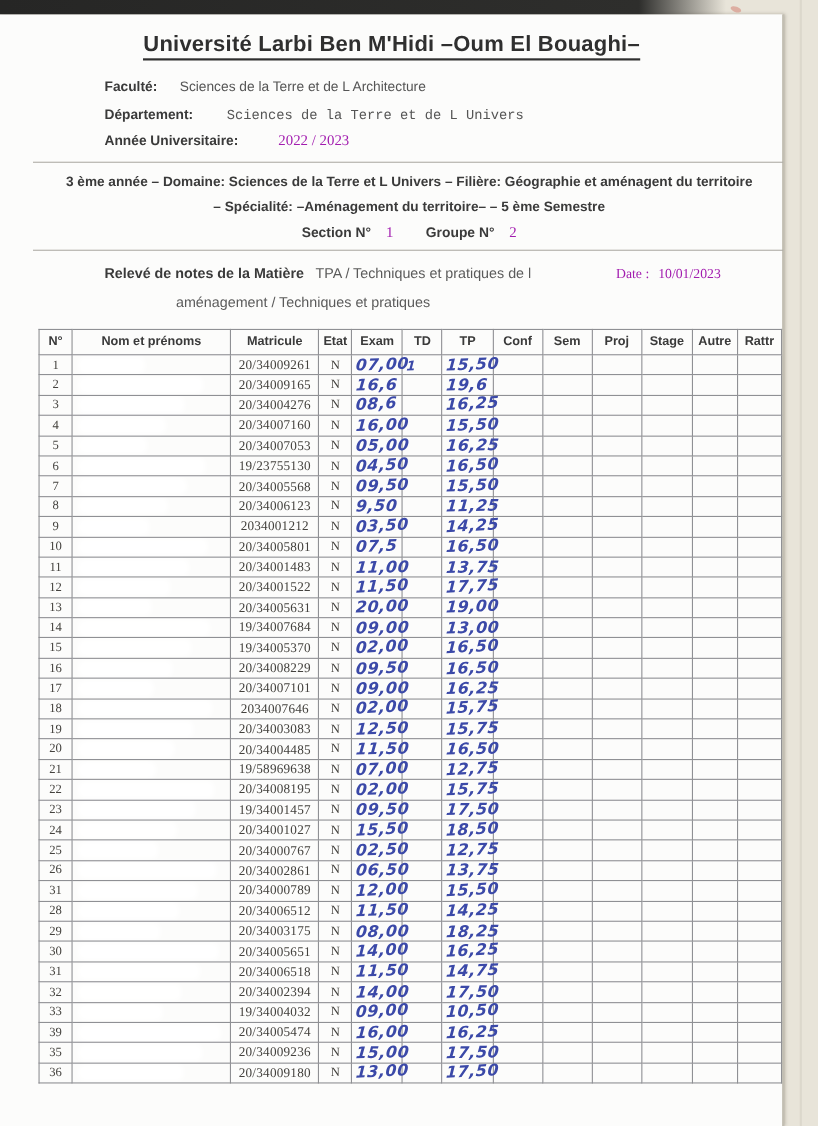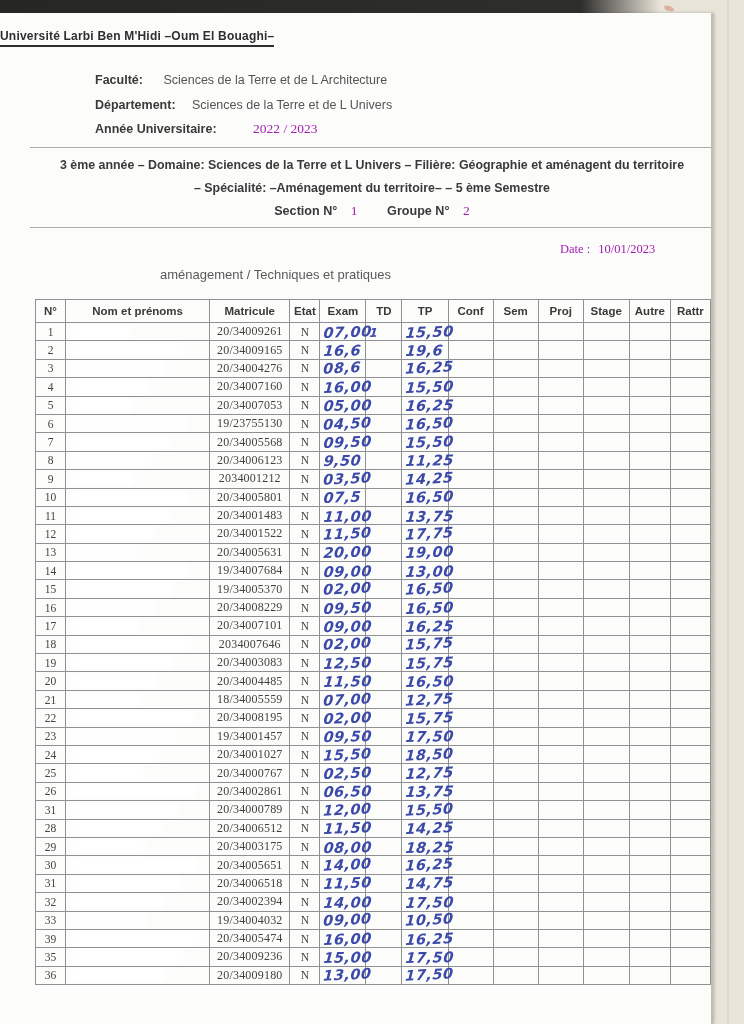--- a/index.html
+++ b/index.html
@@ -9,21 +9,21 @@
   .top-band{position:absolute;left:0;top:0;width:660px;height:13px;
     background:linear-gradient(90deg,#262625 0%,#2e2e2c 88%,rgba(46,46,44,0) 100%);}
   .paper{position:absolute;left:0;top:13px;width:712px;height:1011px;background:#fcfcfb;
     box-shadow:2px 0 3px rgba(120,115,100,.45);}
   .paper-edge{position:absolute;left:711px;top:13px;width:2px;height:1011px;background:#c2beb2;}
   .margin-streak{position:absolute;left:727px;top:0;width:2px;height:1024px;background:#dcd8cc;}
   .pink-mark{position:absolute;left:664px;top:6px;width:10px;height:5px;background:#d9a093;
     border-radius:50%;opacity:.8;transform:rotate(20deg);}
   
   .abs{position:absolute;}
-  .title{left:0;top:29px;width:712px;text-align:left;font-size:12px;font-weight:bold;color:#2f2f2f;letter-spacing:.2px;}
+  .title{left:0;top:29px;width:712px;text-align:center;font-size:20px;font-weight:bold;color:#2f2f2f;letter-spacing:.2px;}
   .title span{border-bottom:2px solid #2f2f2f;padding-bottom:2px;}
   .lbl{font-weight:bold;font-size:12.5px;color:#3a3a3a;}
   .val{font-size:12.5px;color:#555;}
   .serif{font-family:"Liberation Serif",serif;color:#a21caf;}
   .rule{height:1px;background:#aeaca6;}
   .progline{left:16px;top:0;width:712px;text-align:center;font-weight:bold;font-size:12.4px;color:#3a3a3a;}
   .sect{font-weight:bold;font-size:12.6px;color:#3a3a3a;}
   .sect .serif{font-weight:normal;font-size:13.5px;}
   
   table{border-collapse:collapse;table-layout:fixed;width:676px;}
@@ -53,21 +53,21 @@
   <div class="abs title">
     <span>Université Larbi Ben M'Hidi –Oum El Bouaghi–</span>
   </div>
 
   <div class="abs" style="left:95px;top:70px;">
     <span class="lbl">Faculté:</span>
     <span class="val" style="margin-left:16px;">Sciences de la Terre et de L Architecture</span>
   </div>
   <div class="abs" style="left:95px;top:95px;">
     <span class="lbl">Département:</span>
-    <span class="val" style="margin-left:12px;">Sciences de  la Terre et de L Univers</span>
+    <span class="val" style="margin-left:26px;font-family:Liberation Mono, monospace;">Sciences de  la Terre et de L Univers</span>
   </div>
   <div class="abs" style="left:95px;top:119px;">
     <span class="lbl">Année Universitaire:</span>
     <span class="val serif" style="margin-left:32px;font-size:13.5px;">2022 /  2023</span>
   </div>
 
   <div class="abs rule" style="left:30px;top:147px;width:682px;"></div>
 
   <div class="abs progline" style="top:158px;">3 ème année – Domaine: Sciences de la Terre et L Univers – Filière: Géographie et aménagent du territoire</div>
   <div class="abs progline" style="top:181px;">– Spécialité: –Aménagement du territoire– – 5 ème Semestre</div>
@@ -75,20 +75,24 @@
     <span class="sect">
       <span>Section N°</span>
       <span class="serif" style="margin:0 26px 0 10px;">1</span>
       <span>Groupe N°</span>
       <span class="serif" style="margin-left:10px;">2</span>
     </span>
   </div>
 
   <div class="abs rule" style="left:30px;top:227px;width:682px;"></div>
 
+  <div class="abs" style="left:95px;top:240px;">
+    <span class="lbl" style="font-size:13px;">Relevé de notes de la Matière</span>
+    <span class="val" style="margin-left:6px;font-size:13px;color:#5a5a5a;">TPA  /  Techniques et pratiques de l</span>
+  </div>
   <div class="abs serif" style="left:560px;top:242px;font-size:12.5px;">
     <span>Date :</span>
     <span style="margin-left:5px;">10/01/2023</span>
   </div>
   <div class="abs" style="left:160px;top:267px;width:340px;font-size:13px;color:#5a5a5a;">aménagement  /  Techniques et pratiques</div>
 
   <div class="abs" style="left:35px;top:299px;">
     <table>
       <colgroup>
         <col style="width:30px">
@@ -461,21 +465,21 @@
             <td class="c-proj"></td>
             <td class="c-stage"></td>
             <td class="c-autre"></td>
             <td class="c-rattr"></td>
           </tr>
           <tr>
             <td class="c-no">21</td>
             <td class="c-name">
               <div class="redact" style="width: 65px;"></div>
             </td>
-            <td class="c-matricule">18/34005559</td>
+            <td class="c-matricule">19/58969638</td>
             <td class="c-etat">N</td>
             <td class="c-exam"><span class="hw" style="transform: rotate(-3deg) skewX(-6deg);">07,00</span></td>
             <td class="c-td"></td>
             <td class="c-tp"><span class="hw" style="transform: rotate(-3deg) skewX(-6deg);">12,75</span></td>
             <td class="c-conf"></td>
             <td class="c-sem"></td>
             <td class="c-proj"></td>
             <td class="c-stage"></td>
             <td class="c-autre"></td>
             <td class="c-rattr"></td>

